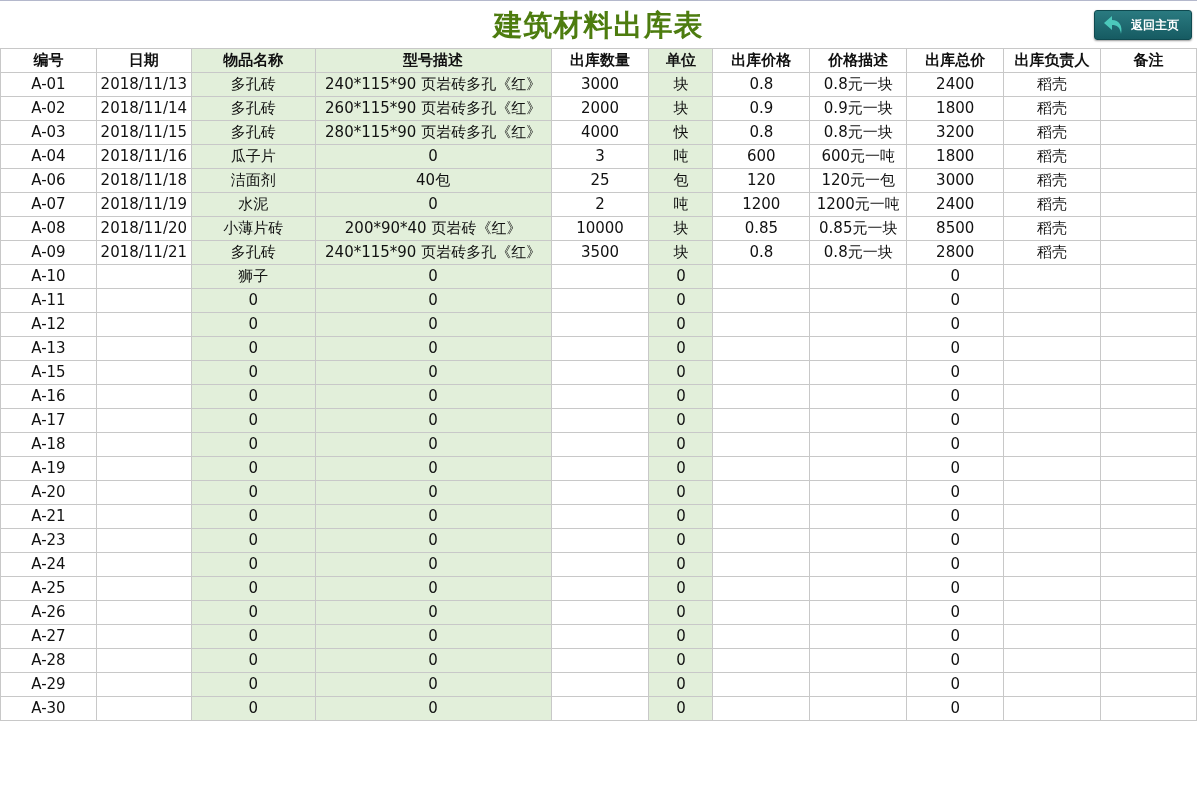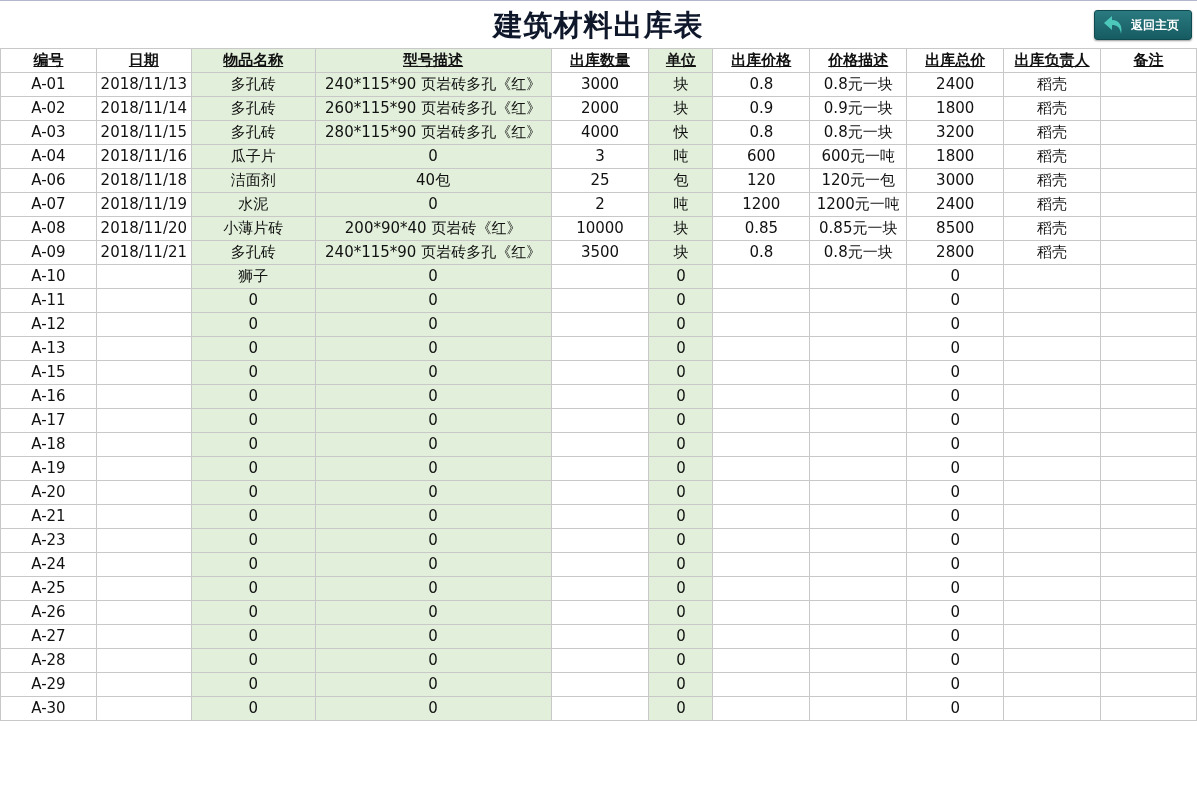--- a/index.html
+++ b/index.html
@@ -1,23 +1,23 @@
 <!DOCTYPE html>
 <html><head>
 <meta charset="utf-8">
 <style>
   html, body { margin:0; padding:0; }
   body { width:1197px; height:789px; overflow:hidden; background:#ffffff; font-family:"DejaVu Sans", sans-serif; position:relative; }
   .topline { position:absolute; left:0; top:0; width:1197px; height:1px; background:#b4b8cc; }
-  .title { position:absolute; left:0; top:4px; width:1197px; height:42px; text-align:center; font-size:29px; font-weight:bold; color:#0f172a; line-height:42px; letter-spacing:1px; }
+  .title { position:absolute; left:0; top:4px; width:1197px; height:42px; text-align:center; font-size:29px; font-weight:bold; color:#4d7c0f; line-height:42px; letter-spacing:1px; }
   .back-btn { position:absolute; left:1094px; top:10px; width:96px; height:28px; background:linear-gradient(#2a7a80,#165b62); border:1px solid #0f4a50; border-radius:3px; box-shadow:0 1px 2px rgba(0,0,0,0.4); color:#fff; font-size:12px; font-weight:bold; display:flex; align-items:center; cursor:pointer; }
   .back-btn svg { margin-left:8px; margin-right:6px; }
   table { position:absolute; left:0; top:48px; border-collapse:collapse; table-layout:fixed; }
   td, th { border:1px solid #c8c8c8; height:23px; padding:0; text-align:center; font-size:15px; color:#111; white-space:nowrap; overflow:hidden; line-height:23px; }
-  th { font-weight:bold; font-size:15px;text-decoration:underline; }
+  th { font-weight:bold; font-size:15px; }
   .g { background:#e2efda; }
 </style>
 </head>
 <body>
 
 <div class="topline"></div>
 <div class="title">建筑材料出库表</div>
 <div class="back-btn">
   <svg width="22" height="20" viewBox="0 0 22 20">
     <path d="M9 1 L1 8 L9 15 L9 10 C14 10 17 12 18 19 C20 11 16 5 9 5 Z" fill="#4cc9bb"></path>

